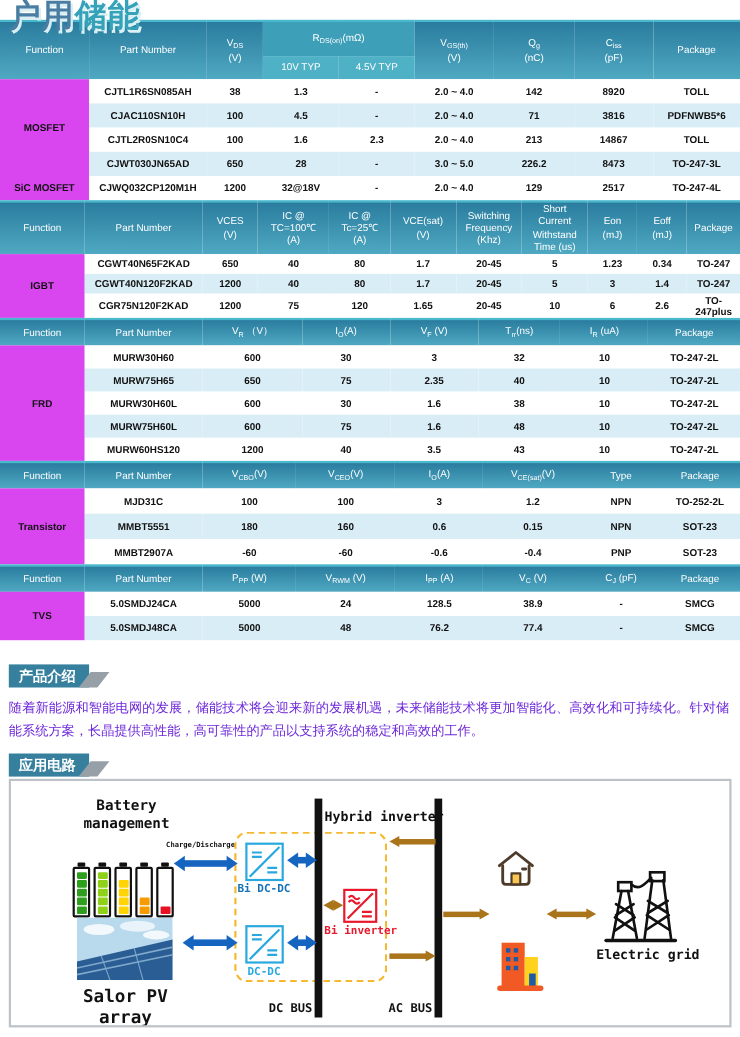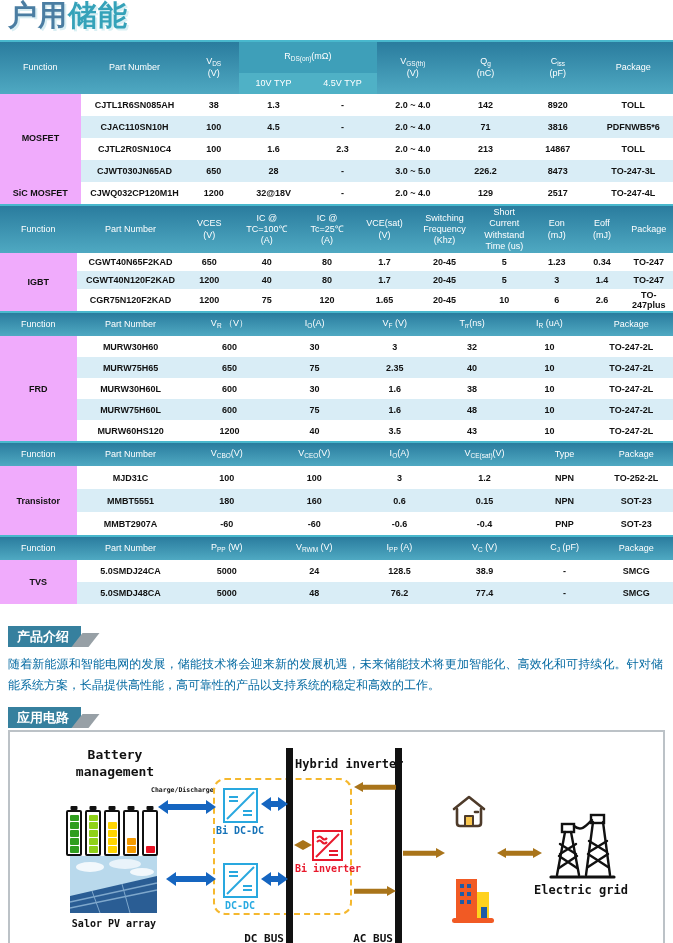--- a/index.html
+++ b/index.html
@@ -1,56 +1,56 @@
 <!DOCTYPE html>
 <html><head>
 <meta charset="utf-8">
 <style>
   * { box-sizing: border-box; margin: 0; padding: 0; }
   html,body { background:#fff; }
   body { width:673px; height:943px; overflow:hidden; font-family:"Liberation Sans", sans-serif; position:relative; }
 
   
-  #title { height:40px; padding-left:8px; font-size:29px; font-weight:bold; letter-spacing:1px; line-height:30px; }
+  #title { height:18px; padding-left:8px; font-size:29px; font-weight:bold; letter-spacing:1px; line-height:30px; }
   #title .t1 { color:#4a7da2; text-shadow:2px 2px 0 #d9eef3; }
   #title .t2 { color:#35a2b9; text-shadow:2px 2px 0 #d9f0f4; }
 
   
   table.ptable { width:100%; border-collapse:collapse; table-layout:fixed; font-size:9px; }
   .ptable thead th {
     background:linear-gradient(180deg,#2a7c9e 0%, #4fa9c2 100%);
     color:#fff; font-weight:normal; text-align:center; vertical-align:middle;
     line-height:1.25; border-top:2px solid #49b8cd; padding:1px 2px;
   }
   .ptable thead th.group { background:#3e9fb9; border-top:2px solid #49b8cd; }
   .ptable thead th.sub   { background:#4fb1c6; border-top:none; }
   .ptable tbody td { text-align:center; vertical-align:middle; color:#111; font-weight:bold; padding:1px 2px; background:#fff; }
   .ptable tbody tr.alt td { background:#d9edf6; }
-  .ptable tbody td.fn { background:#f0abfc; }
+  .ptable tbody td.fn { background:#d946ef; }
   .ptable sub { font-size:6.5px; vertical-align:-2px; }
   .t-mosfet thead tr:first-child th { height:32px; }
   .t-mosfet thead th.sub { height:21px; }
   .t-mosfet tbody td { height:22px; }
   .t-igbt thead th { height:45px; }
   .t-igbt tbody td { height:18px; }
   .t-frd thead th { height:24px; }
   .t-frd tbody td { height:21px; }
   .t-tr thead th { height:24px; }
   .t-tr tbody td { height:23px; }
   .t-tvs thead th { height:24px; }
   .t-tvs tbody td { height:22px; }
 
   
   .badge-wrap { margin:22px 0 0 8px; height:21px; }
   .badge-wrap.second { margin-top:10px; }
   .badge { position:relative; display:inline-block; background:#36809e; color:#fff;
            font-weight:bold; font-size:13px; line-height:21px; padding:0 12px 0 9px; }
   .badge::after { content:""; position:absolute; right:-13px; bottom:0; width:17px; height:14px;
                   background:#97a0a6; transform:skewX(-38deg); }
-  .intro-text { margin:8px 10px 0 8px; font-size:12px; line-height:21px; color:#0369a1; text-align:justify;font-family:Liberation Mono, monospace; }
+  .intro-text { margin:8px 10px 0 8px; font-size:12px; line-height:21px; color:#6d28d9; text-align:justify; }
 
   
   .diagram { position:relative; margin:2px 0 0 8px; width:657px; height:226px;
              border:2px solid #bcc2c7; background:#fff; overflow:hidden;
              font-family:"DejaVu Sans Mono", monospace; }
   .dlabel { position:absolute; font-weight:bold; color:#111; white-space:pre-line; }
 
   .busbar { position:absolute; width:7px; background:#111; top:16px; height:199px; }
 
   .dashedbox { position:absolute; border:2px dashed #f5b82e; border-radius:12px; }
@@ -474,21 +474,21 @@
       <ellipse cx="20" cy="11" rx="14" ry="5" fill="#f2f8fc"></ellipse>
       <ellipse cx="55" cy="8" rx="16" ry="5" fill="#e9f3fa"></ellipse>
       <ellipse cx="72" cy="16" rx="12" ry="4" fill="#f2f8fc"></ellipse>
       <polygon points="0,57 0,40 87,20 87,57" fill="#2a5d94"></polygon>
       <line x1="0" y1="46" x2="87" y2="27" stroke="#7fa8cc" stroke-width="1.5"></line>
       <line x1="0" y1="52" x2="87" y2="34" stroke="#7fa8cc" stroke-width="1.5"></line>
       <line x1="22" y1="35" x2="30" y2="57" stroke="#7fa8cc" stroke-width="1"></line>
       <line x1="52" y1="28" x2="60" y2="57" stroke="#7fa8cc" stroke-width="1"></line>
     </svg>
   </div>
-  <div class="dlabel" style="left:42px; top:186px; width:124px; text-align:center; font-size:10px;">Salor PV array</div>
+  <div class="dlabel" style="left:42px; top:186px; width:124px; text-align:center; font-size:16px;">Salor PV array</div>
 
   <div class="dashedbox" style="left:203px; top:46px; width:139px; height:137px;"></div>
 
   <div class="busbar" style="left:276px;"></div>
   <div class="busbar" style="left:385px;"></div>
   <div class="dlabel" style="left:222px; top:200px; width:52px; text-align:right; font-size:11px;">DC BUS</div>
   <div class="dlabel" style="left:331px; top:200px; width:52px; text-align:right; font-size:11px;">AC BUS</div>
   <div class="dlabel" style="left:285px; top:25px; width:130px; font-size:12px;">Hybrid inverter</div>
 
   <div class="convbox" style="left:213px; top:56px;">
@@ -599,14 +599,14 @@
       <path d="M9 63 L17 20 M31 63 L23 20"></path>
       <rect x="14" y="12" width="12" height="8"></rect>
       <path d="M11 56 L29 44 M29 56 L11 44 M12 42 L28 32 M28 42 L12 32"></path>
       <path d="M38 63 L45 10 M62 63 L55 10"></path>
       <rect x="43" y="3" width="13" height="8"></rect>
       <path d="M40 55 L60 42 M60 55 L40 42 M41 40 L59 29 M59 40 L41 29"></path>
       <path d="M26 14 C 33 20, 38 14, 44 8"></path>
       <line x1="3" y1="65" x2="66" y2="65" stroke-width="3.2"></line>
     </svg>
   </div>
-  <div class="dlabel" style="left:524px; top:151px; width:110px; text-align:left; font-size:12px;">Electric grid</div>
+  <div class="dlabel" style="left:524px; top:151px; width:110px; text-align:center; font-size:12px;">Electric grid</div>
 </div>
 
 </body></html>

